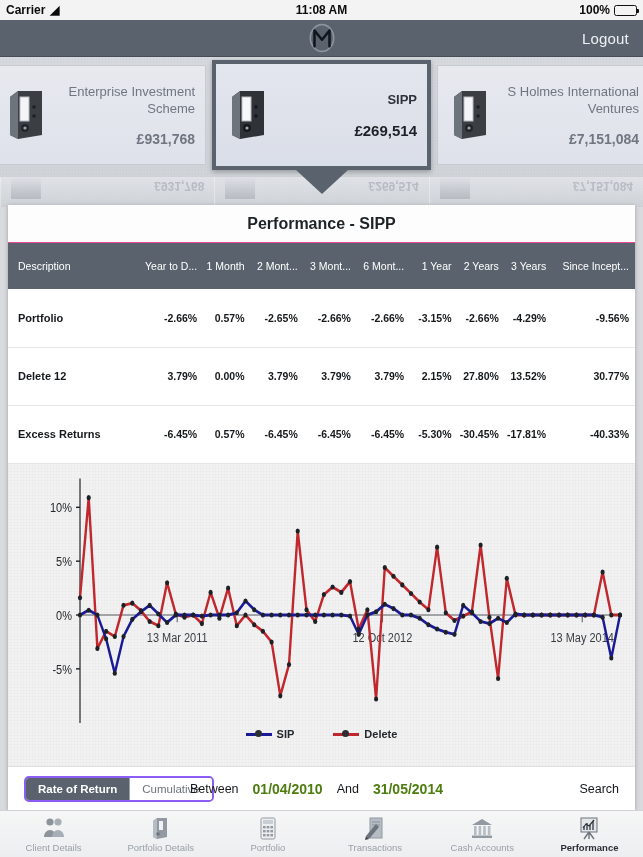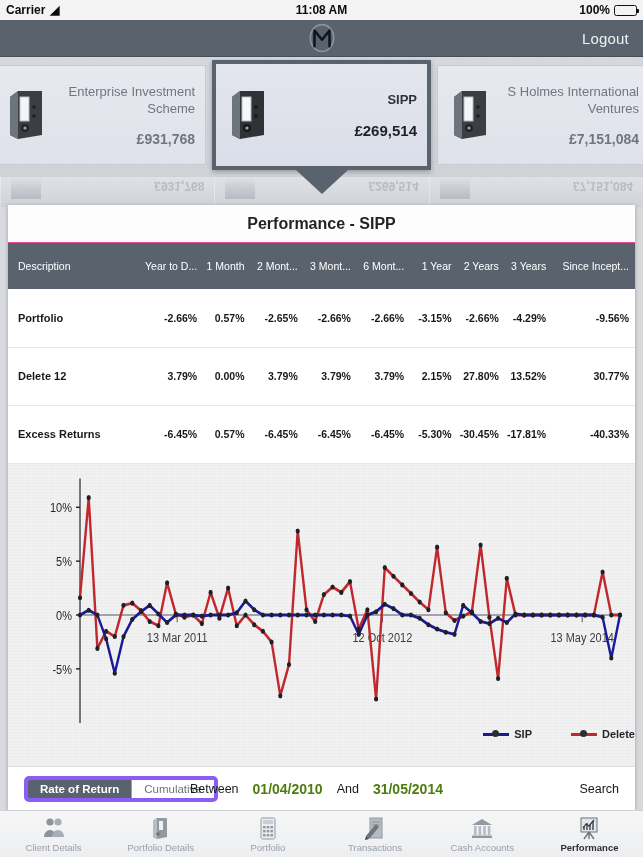--- a/index.html
+++ b/index.html
@@ -154,39 +154,39 @@
     flex: 1 1 auto; position: relative;
     background:
       repeating-linear-gradient(0deg, rgba(0,0,0,.014) 0 1px, transparent 1px 3px),
       repeating-linear-gradient(90deg, rgba(0,0,0,.014) 0 1px, transparent 1px 3px),
       #f2f2f2;
     min-height: 0;
   }
   .chartwrap svg { display: block; width: 100%; height: 100%; }
   .legend {
     position: absolute; left: 0; right: 0; bottom: 26px;
-    display: flex; justify-content: flex-end; gap: 39px;
+    display: flex; justify-content: center; gap: 39px;
     font-size: 11px; color: #24272b; font-weight: bold;
   }
   .lg-item { display: flex; align-items: center; gap: 5px; }
   .lg-swatch { width: 26px; height: 3px; position: relative; }
   .lg-swatch::after {
     content: ""; position: absolute; left: 9px; top: -2.5px;
     width: 7px; height: 7px; background: #2b2f33; border-radius: 50%;
   }
 
   
   .controls {
     height: 44px; flex: 0 0 44px;
     background: #fff; border-top: 1px solid #e0e0e0;
     display: flex; align-items: center; padding: 0 16px;
     position: relative;
   }
   .segmented {
-    display: flex; border: 4px solid #8b5cf6; border-radius: 5px;
+    display: flex; border: 2px solid #8b5cf6; border-radius: 5px;
     overflow: hidden; height: 26px;
   }
   .seg {
     font-size: 11.5px; padding: 0 12px; display: flex; align-items: center;
     background: #fff; color: #6d747c; cursor: pointer;
   }
   .seg.active { background: #5a636d; color: #fff; font-weight: bold; }
   .seg + .seg { border-left: 1px solid #9aa0a8; }
   .daterange {
     position: absolute; left: 50%; transform: translateX(-52%);

